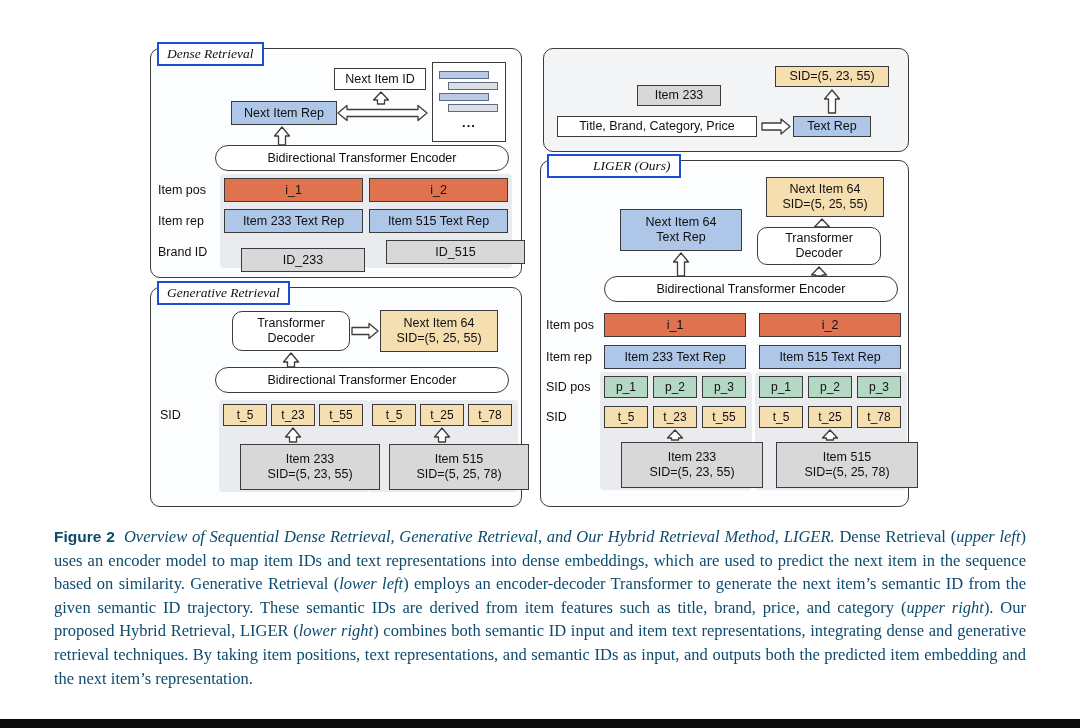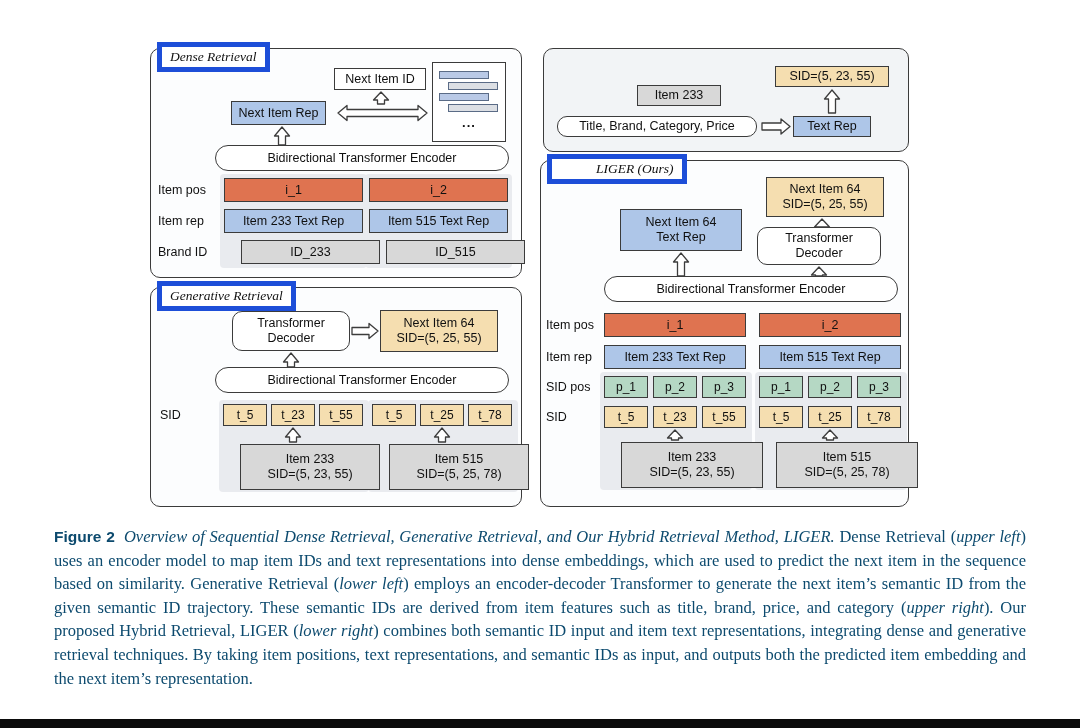--- a/index.html
+++ b/index.html
@@ -20,21 +20,21 @@
   .two { flex-direction:column; }
   .r13 { border-radius:13px; }
   .r10 { border-radius:10px; }
   .orange { background:#df7350; }
   .blue   { background:#aec6e8; }
   .tan    { background:#f5deb0; }
   .green  { background:#b5d8c4; }
   .gray   { background:#d8d8d8;margin-left:17px; }
   .tok { font-size:12px; }
   .panel-tab {
-    position:absolute; z-index:5; border:5px solid #1d4ed8; background:#ffffff;
+    position:absolute; z-index:5; border:2px solid #1d4ed8; background:#ffffff;
     font:italic 13.5px "Liberation Serif", serif; padding:2px 8px; color:#101010; white-space:nowrap;
   }
   .row-label { position:absolute; z-index:4; font-size:12.5px; color:#101010; white-space:nowrap; }
   .cbar { position:absolute; height:8px; width:50px; border:1px solid #5a6b86; box-sizing:border-box; }
   .cbar.b1 { background:#b9c9e6; }
   .cbar.b2 { background:#dcdfe4; }
   .cdots { position:absolute; left:0; right:0; top:52px; text-align:center; font-size:13px; font-weight:bold; letter-spacing:1px; }
   .caption {
     position:absolute; left:54px; top:525px; width:972px; margin:0; text-align:justify;
     font-family:"Liberation Serif", serif; font-size:16.5px; line-height:1.43; color:#0c4a6e; z-index:1;
@@ -88,36 +88,36 @@
     <div class="panel-tab" style="left:547px;top:154px;padding-left:44px;">LIGER (Ours)</div>
 
     <div class="box" style="left:334px;top:68px;width:92px;height:22px;">Next Item ID</div>
     <div class="box" style="left:432px;top:62px;width:74px;height:80px;">
       <span class="cbar b1" style="left:6px;top:8px;"></span>
       <span class="cbar b2" style="left:15px;top:19px;"></span>
       <span class="cbar b1" style="left:6px;top:30px;"></span>
       <span class="cbar b2" style="left:15px;top:41px;"></span>
       <span class="cdots">...</span>
     </div>
-    <div class="box blue" style="left:231px;top:101px;width:95px;height:24px;">Next Item Rep</div>
+    <div class="box blue" style="left:231px;top:101px;width:106px;height:24px;">Next Item Rep</div>
     <div class="box r13" style="left:215px;top:145px;width:294px;height:26px;">Bidirectional Transformer Encoder</div>
 
     <div class="row-label" style="left:158px;top:183px;">Item pos</div>
     <div class="row-label" style="left:158px;top:214px;">Item rep</div>
     <div class="row-label" style="left:158px;top:245px;">Brand ID</div>
 
     <div class="box orange" style="left:224px;top:178px;width:139px;height:24px;">i_1</div>
     <div class="box orange" style="left:369px;top:178px;width:139px;height:24px;">i_2</div>
     <div class="box blue" style="left:224px;top:209px;width:139px;height:24px;">Item 233 Text Rep</div>
     <div class="box blue" style="left:369px;top:209px;width:139px;height:24px;">Item 515 Text Rep</div>
-    <div class="box gray" style="left:224px;top:240px;width:139px;height:24px;">ID_233</div>
+    <div class="box gray" style="left:224px;top:248px;width:124px;height:24px;">ID_233</div>
     <div class="box gray" style="left:369px;top:240px;width:139px;height:24px;">ID_515</div>
 
     <div class="box gray" style="left:620px;top:85px;width:84px;height:21px;">Item 233</div>
-    <div class="box" style="left:557px;top:116px;width:200px;height:21px;border-radius:10px;">Title, Brand, Category, Price</div>
+    <div class="box" style="left:557px;top:116px;width:200px;height:21px;">Title, Brand, Category, Price</div>
     <div class="box blue" style="left:793px;top:116px;width:78px;height:21px;">Text Rep</div>
     <div class="box tan" style="left:775px;top:66px;width:114px;height:21px;">SID=(5, 23, 55)</div>
 
     <div class="box two r10" style="left:232px;top:311px;width:118px;height:40px;">
       <span>Transformer</span>
       <span>Decoder</span>
     </div>
     <div class="box two tan" style="left:380px;top:310px;width:118px;height:42px;">
       <span>Next Item 64</span>
       <span>SID=(5, 25, 55)</span>

